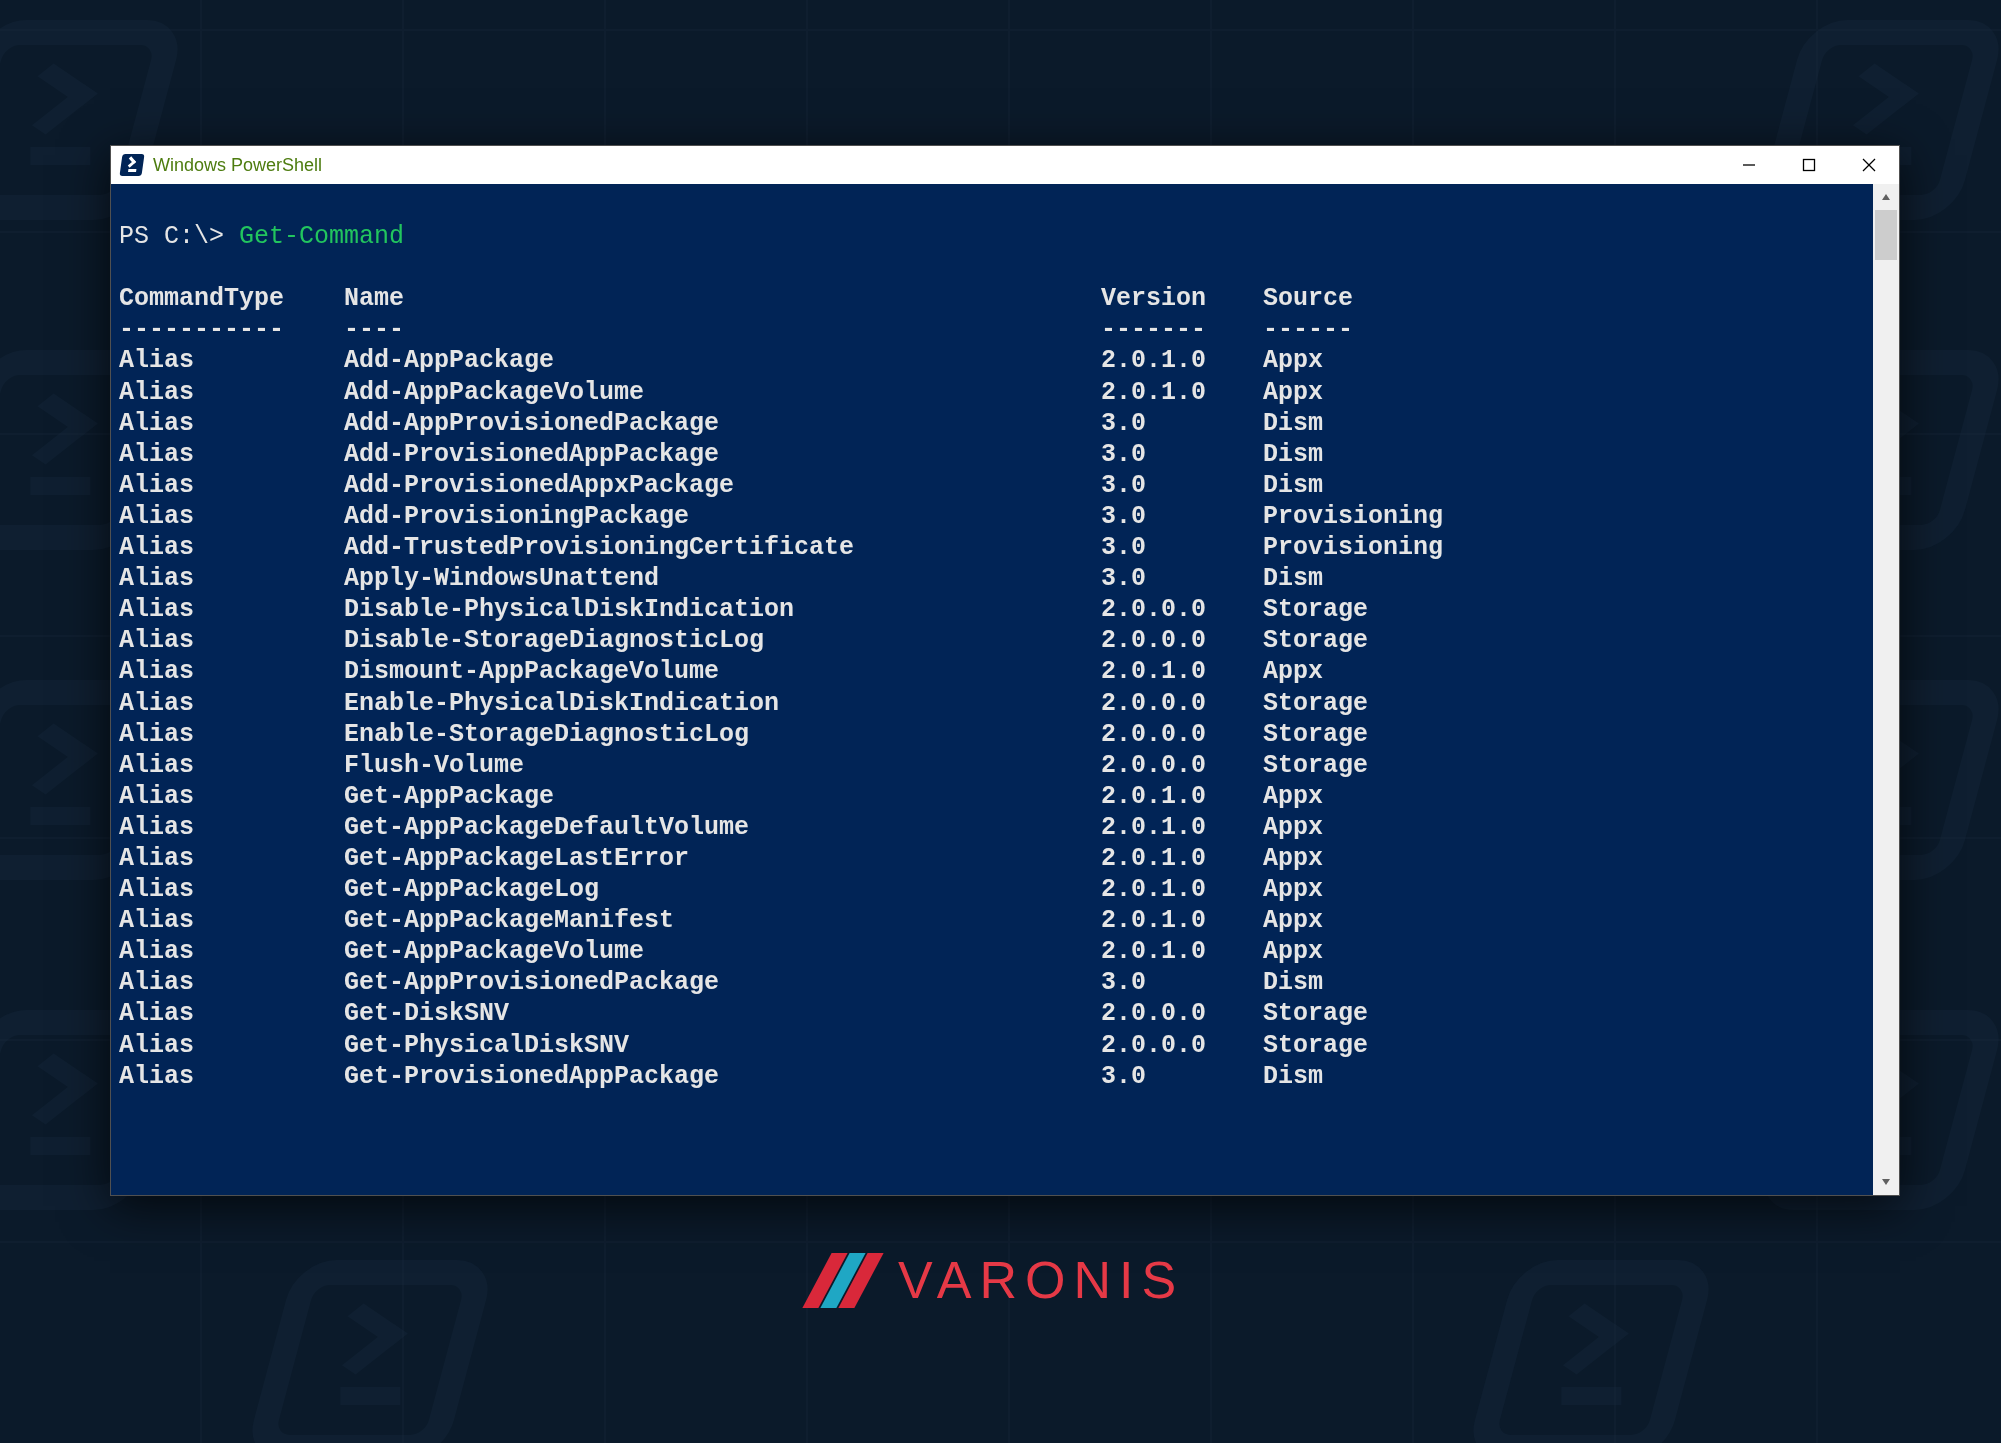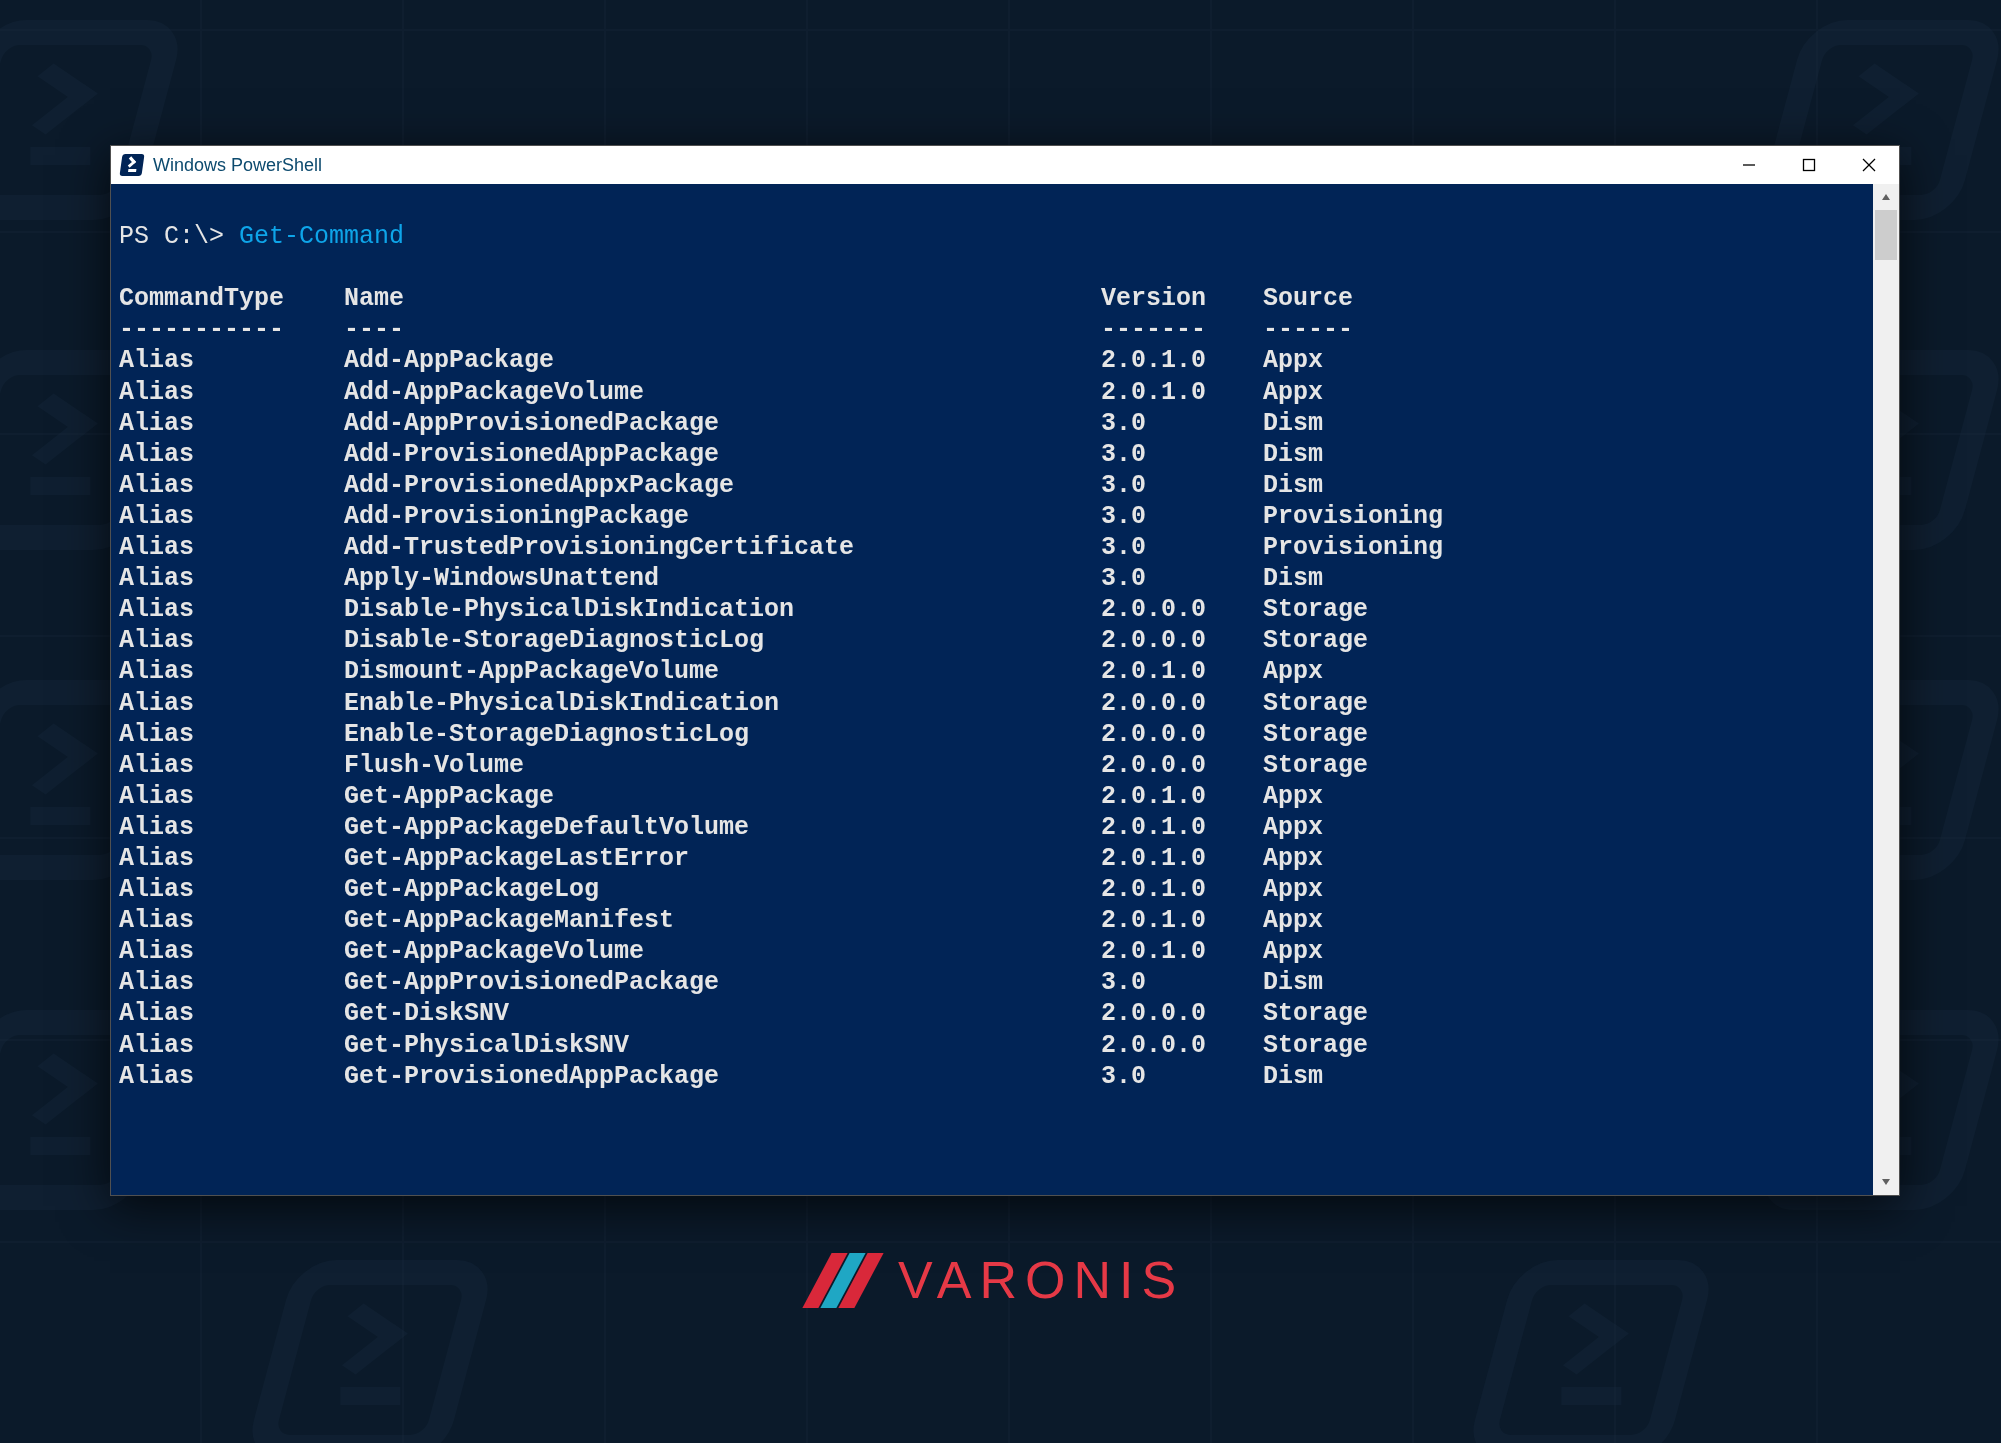--- a/index.html
+++ b/index.html
@@ -52,21 +52,21 @@
     box-shadow:0 10px 45px rgba(0,0,0,.7);
     border:1px solid #505050;
     display:flex;flex-direction:column;
   }
   .titlebar{
     height:38px;
     background:#ffffff;
     display:flex;align-items:center;
     font-family:"Segoe UI",Tahoma,sans-serif;
     font-size:18px;
-    color:#0c4a6e;
+    color:#4d7c0f;
   }
   .titlebar .app-icon{
     width:22px;height:22px;
     margin:0 10px 0 10px;
     background:#012456;
     border-radius:3px;
     position:relative;
     transform:skewX(-8deg);
   }
   .titlebar .app-icon::before{
@@ -98,21 +98,21 @@
     color:#e5e5e5;
     padding:6px 0 0 8px;
     font-size:25px;
     line-height:31.1px;
     letter-spacing:0px;
     white-space:pre;
     overflow:hidden;
     position:relative;
   }
   .console .prompt-line{color:#e5e5e5;}
-  .console .cmd{color:#0ea5e9;margin-top:12px;}
+  .console .cmd{color:#22c55e;margin-top:12px;}
   .scroll-track{
     position:absolute;right:0;top:0;bottom:0;width:26px;
     background:#f0f0f0;
     display:flex;flex-direction:column;
   }
   .scroll-btn{
     height:26px;background:#f0f0f0;
     display:flex;align-items:center;justify-content:center;
     color:#606060;font-size:12px;
   }

